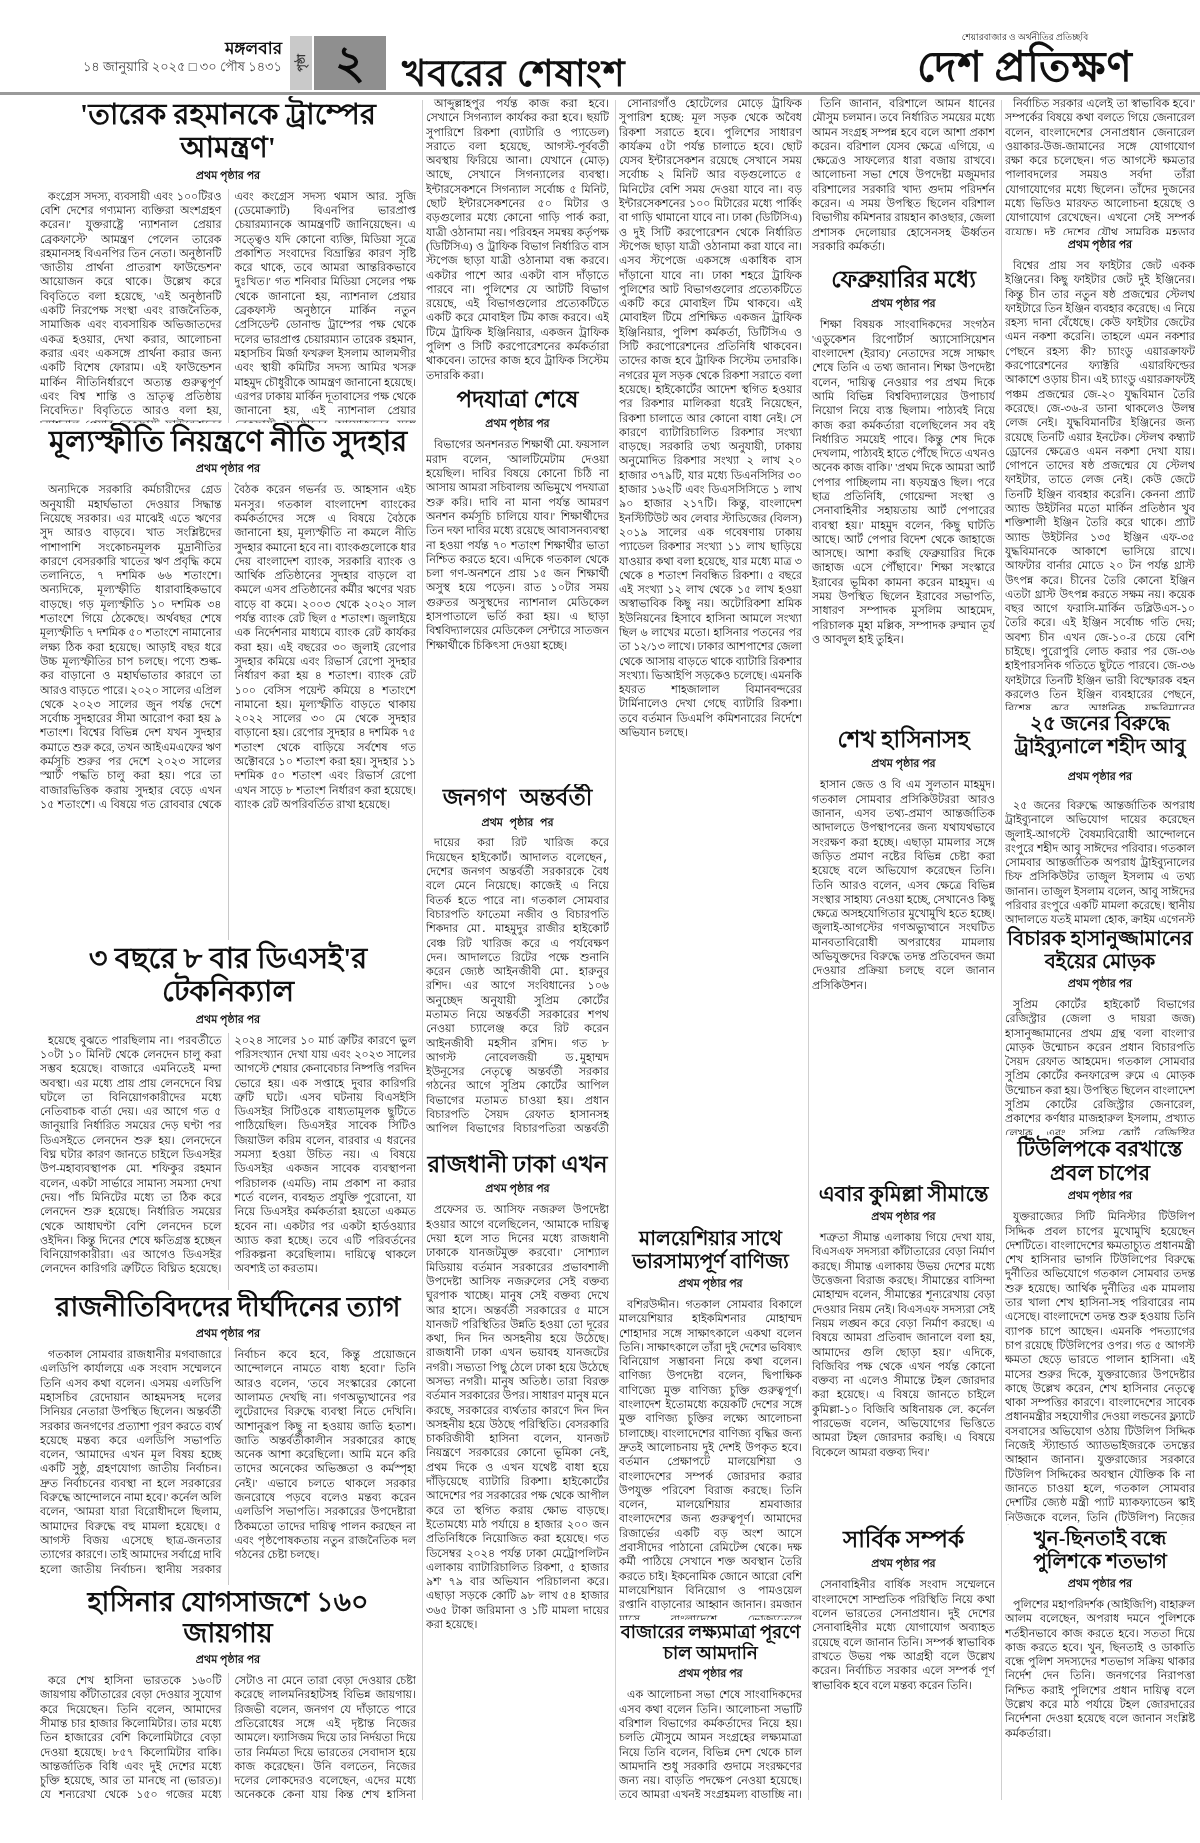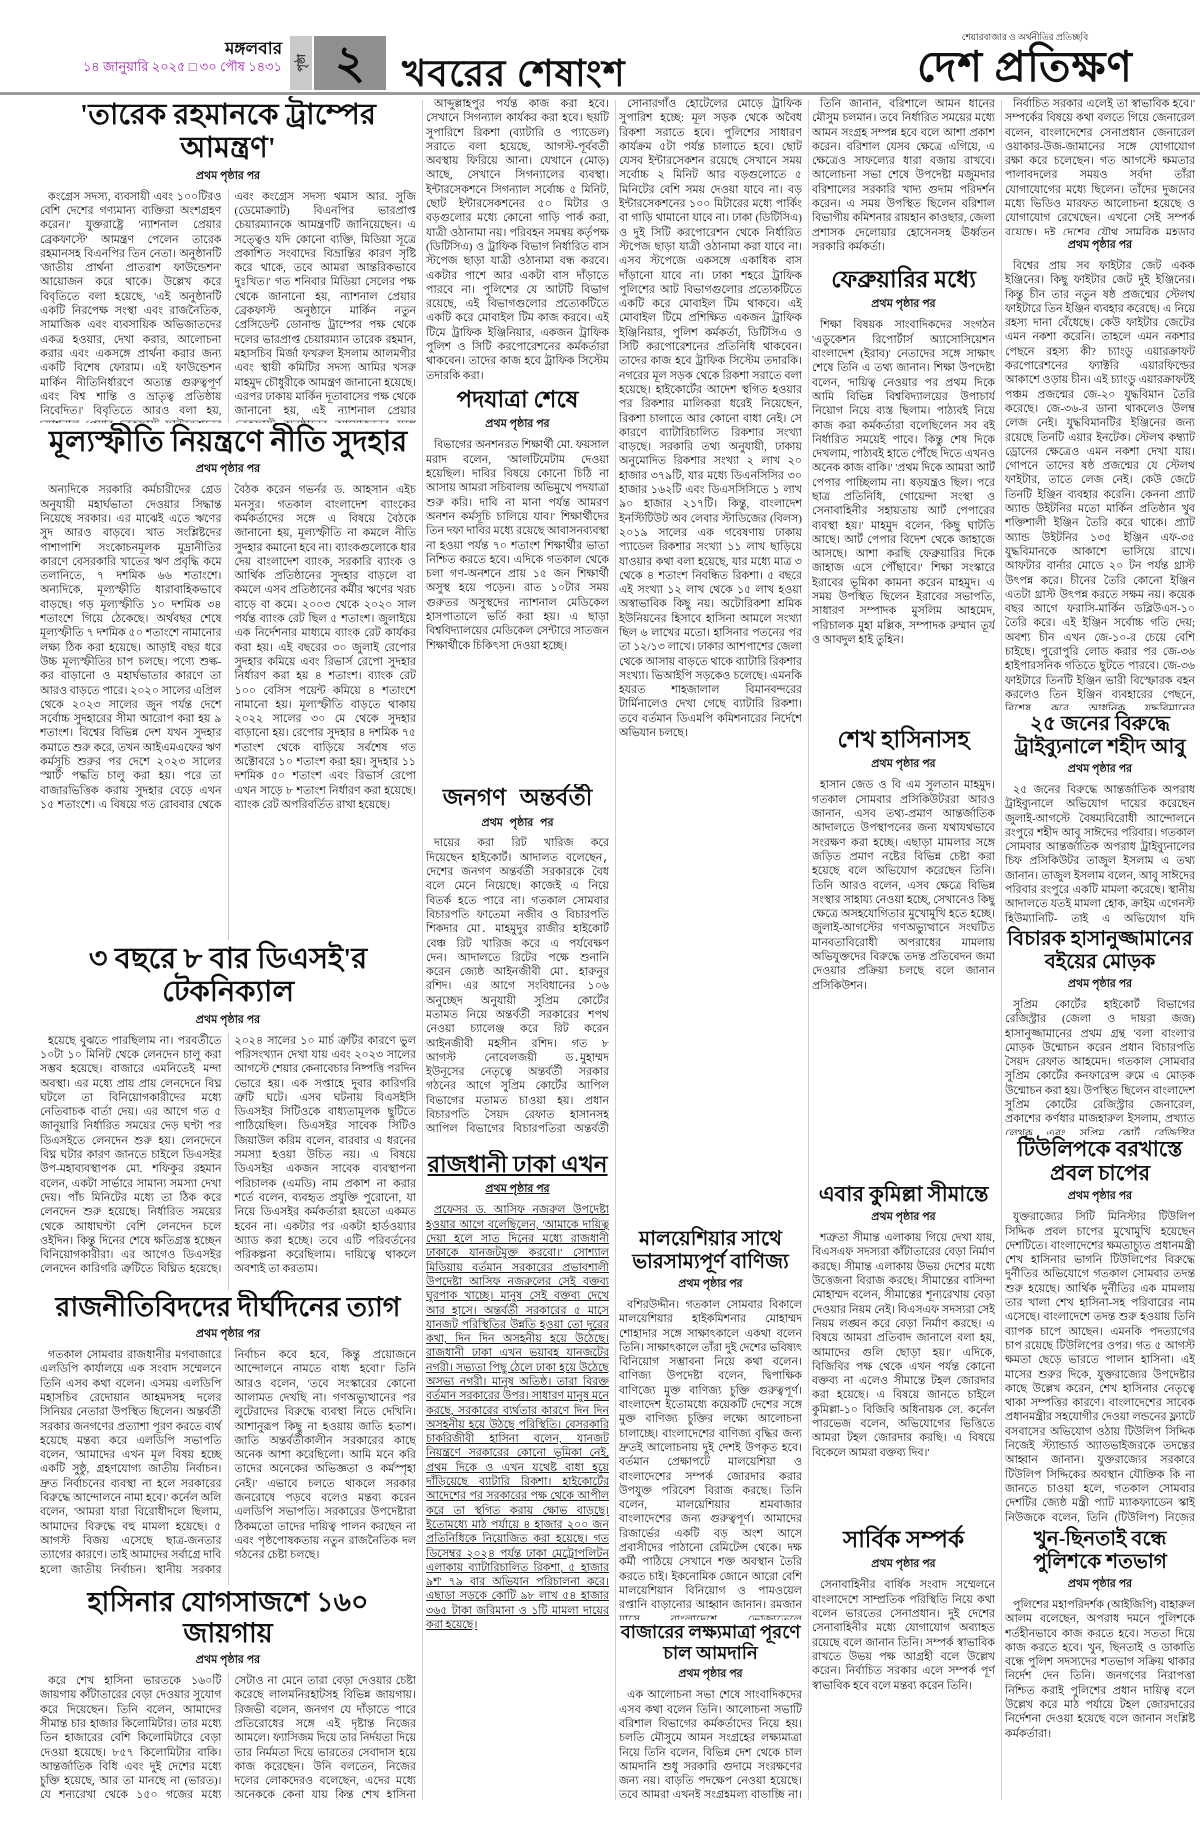--- a/index.html
+++ b/index.html
@@ -2,21 +2,21 @@
 <html><head>
 <meta charset="utf-8">
 <style>
   html,body{margin:0;padding:0;}
   body{
     width:1200px;height:1843px;position:relative;background:#ffffff;
     font-family:"Liberation Serif","DejaVu Serif",serif;color:#111;overflow:hidden;
   }
   .hdr-date{position:absolute;top:38px;left:60px;width:222px;text-align:right;line-height:1.25;}
   .hdr-weekday{font-weight:bold;font-size:17px;}
-  .hdr-dateline{font-size:13px;color:#a21caf;}
+  .hdr-dateline{font-size:13px;color:#404040;}
   .page-strip{position:absolute;top:36px;left:290px;width:22px;height:54px;background:#c9c9c9;
     display:flex;align-items:center;justify-content:center;}
   .page-strip span{writing-mode:vertical-rl;transform:rotate(180deg);font-size:11px;font-weight:bold;color:#333;}
   .page-numbox{position:absolute;top:36px;left:314px;width:72px;height:54px;background:#8f8f8f;
     display:flex;align-items:center;justify-content:center;}
   .page-numbox span{font-size:46px;font-weight:bold;color:#0a0a0a;line-height:1;}
   .section-title{position:absolute;top:44px;left:402px;font-size:37px;font-weight:bold;letter-spacing:1px;}
   .logo-wrap{position:absolute;top:30px;right:10px;width:330px;text-align:center;}
   .logo-tagline{font-size:9px;color:#222;margin-bottom:1px;}
   .logo-title{font-size:42px;font-weight:bold;line-height:1;letter-spacing:1px;}
@@ -93,21 +93,21 @@
     <div class="article" style="left: 426px; top: 385px; width: 183px; height: 415px;">
       <div class="hl" style="font-size: 23px;">পদযাত্রা শেষে</div>
       <div class="dl">প্রথম পৃষ্ঠার পর</div>
       <div class="body" style="column-count: 1;">বিভাগের অনশনরত শিক্ষার্থী মো. ফয়সাল মরাদ বলেন, 'আলটিমেটাম দেওয়া হয়েছিল। দাবির বিষয়ে কোনো চিঠি না আসায় আমরা সচিবালয় অভিমুখে পদযাত্রা শুরু করি। দাবি না মানা পর্যন্ত আমরণ অনশন কর্মসূচি চালিয়ে যাব।' শিক্ষার্থীদের তিন দফা দাবির মধ্যে রয়েছে আবাসনব্যবস্থা না হওয়া পর্যন্ত ৭০ শতাংশ শিক্ষার্থীর ভাতা নিশ্চিত করতে হবে। এদিকে গতকাল থেকে চলা গণ-অনশনে প্রায় ১৫ জন শিক্ষার্থী অসুস্থ হয়ে পড়েন। রাত ১০টার সময় গুরুতর অসুস্থদের ন্যাশনাল মেডিকেল হাসপাতালে ভর্তি করা হয়। এ ছাড়া বিশ্ববিদ্যালয়ের মেডিকেল সেন্টারে সাতজন শিক্ষার্থীকে চিকিৎসা দেওয়া হচ্ছে।</div>
     </div>
     <div class="article" style="left: 426px; top: 784px; width: 183px; height: 350px; font-family: Liberation Mono, monospace;">
       <div class="hl" style="font-size: 23px;">জনগণ অন্তর্বর্তী</div>
       <div class="dl">প্রথম পৃষ্ঠার পর</div>
       <div class="body" style="column-count: 1;">দায়ের করা রিট খারিজ করে দিয়েছেন হাইকোর্ট। আদালত বলেছেন, দেশের জনগণ অন্তর্বর্তী সরকারকে বৈধ বলে মেনে নিয়েছে। কাজেই এ নিয়ে বিতর্ক হতে পারে না। গতকাল সোমবার বিচারপতি ফাতেমা নজীব ও বিচারপতি শিকদার মো. মাহমুদুর রাজীর হাইকোর্ট বেঞ্চ রিট খারিজ করে এ পর্যবেক্ষণ দেন। আদালতে রিটের পক্ষে শুনানি করেন জ্যেষ্ঠ আইনজীবী মো. হারুনুর রশিদ। এর আগে সংবিধানের ১০৬ অনুচ্ছেদ অনুযায়ী সুপ্রিম কোর্টের মতামত নিয়ে অন্তর্বর্তী সরকারের শপথ নেওয়া চ্যালেঞ্জ করে রিট করেন আইনজীবী মহসীন রশিদ। গত ৮ আগস্ট নোবেলজয়ী ড.মুহাম্মদ ইউনূসের নেতৃত্বে অন্তর্বর্তী সরকার গঠনের আগে সুপ্রিম কোর্টের আপিল বিভাগের মতামত চাওয়া হয়। প্রধান বিচারপতি সৈয়দ রেফাত হাসানসহ আপিল বিভাগের বিচারপতিরা অন্তর্বর্তী সরকার গঠনের পক্ষে মতামত দিয়ে রেফারেন্স দেন। সুপ্রিম কোর্টের মতামত ও বৈধতা পাওয়ার পর রাষ্ট্রপতি অন্তর্বর্তী সরকারকে শপথবাক্য পাঠ করান।</div>
     </div>
-    <div class="article" style="left: 426px; top: 1150px; width: 183px; height: 648px; text-decoration: underline;">
+    <div class="article" style="left: 426px; top: 1150px; width: 183px; height: 648px;">
       <div class="hl" style="font-size: 23px;">রাজধানী ঢাকা এখন</div>
       <div class="dl">প্রথম পৃষ্ঠার পর</div>
       <div class="body" style="column-count: 1;">প্রফেসর ড. আসিফ নজরুল উপদেষ্টা হওয়ার আগে বলেছিলেন, 'আমাকে দায়িত্ব দেয়া হলে সাত দিনের মধ্যে রাজধানী ঢাকাকে যানজটমুক্ত করবো।' সোশ্যাল মিডিয়ায় বর্তমান সরকারের প্রভাবশালী উপদেষ্টা আসিফ নজরুলের সেই বক্তব্য ঘুরপাক খাচ্ছে। মানুষ সেই বক্তব্য দেখে আর হাসে। অন্তর্বর্তী সরকারের ৫ মাসে যানজট পরিস্থিতির উন্নতি হওয়া তো দূরের কথা, দিন দিন অসহনীয় হয়ে উঠেছে। রাজধানী ঢাকা এখন ভয়াবহ যানজটের নগরী। সভ্যতা পিছু ঠেলে ঢাকা হয়ে উঠেছে অসভ্য নগরী। মানুষ অতিষ্ঠ। তারা বিরক্ত বর্তমান সরকারের উপর। সাধারণ মানুষ মনে করছে, সরকারের ব্যর্থতার কারণে দিন দিন অসহনীয় হয়ে উঠছে পরিস্থিতি। বেসরকারি চাকরিজীবী হাসিনা বলেন, যানজট নিয়ন্ত্রণে সরকারের কোনো ভূমিকা নেই, প্রথম দিকে ও এখন যথেষ্ট বাধা হয়ে দাঁড়িয়েছে ব্যাটারি রিকশা। হাইকোর্টের আদেশের পর সরকারের পক্ষ থেকে আপীল করে তা স্থগিত করায় ক্ষোভ বাড়ছে। ইতোমধ্যে মাঠ পর্যায়ে ৪ হাজার ২০০ জন প্রতিনিধিকে নিয়োজিত করা হয়েছে। গত ডিসেম্বর ২০২৪ পর্যন্ত ঢাকা মেট্রোপলিটন এলাকায় ব্যাটারিচালিত রিকশা, ৫ হাজার ৯শ' ৭৯ বার অভিযান পরিচালনা করে। এছাড়া সড়কে কোটি ৯৮ লাখ ৫৪ হাজার ৩৬৫ টাকা জরিমানা ও ১টি মামলা দায়ের করা হয়েছে।</div>
     </div>
     <div class="article" style="left: 619px; top: 96px; width: 183px; height: 1129px;">
       <div class="body" style="column-count: 1;">সোনারগাঁও হোটেলের মোড়ে ট্রাফিক সুপারিশ হচ্ছে: মূল সড়ক থেকে অবৈধ রিকশা সরাতে হবে। পুলিশের সাধারণ কার্যক্রম ৫টা পর্যন্ত চালাতে হবে। ছোট যেসব ইন্টারসেকশন রয়েছে সেখানে সময় সর্বোচ্চ ২ মিনিট আর বড়গুলোতে ৫ মিনিটের বেশি সময় দেওয়া যাবে না। বড় ইন্টারসেকশনের ১০০ মিটারের মধ্যে পার্কিং বা গাড়ি থামানো যাবে না। ঢাকা (ডিটিসিএ) ও দুই সিটি করপোরেশন থেকে নির্ধারিত স্টপেজ ছাড়া যাত্রী ওঠানামা করা যাবে না। এসব স্টপেজে একসঙ্গে একাধিক বাস দাঁড়ানো যাবে না। ঢাকা শহরে ট্রাফিক পুলিশের আট বিভাগগুলোর প্রত্যেকটিতে একটি করে মোবাইল টিম থাকবে। এই মোবাইল টিমে প্রশিক্ষিত একজন ট্রাফিক ইঞ্জিনিয়ার, পুলিশ কর্মকর্তা, ডিটিসিএ ও সিটি করপোরেশনের প্রতিনিধি থাকবেন। তাদের কাজ হবে ট্রাফিক সিস্টেম তদারকি। নগরের মূল সড়ক থেকে রিকশা সরাতে বলা হয়েছে। হাইকোর্টের আদেশ স্থগিত হওয়ার পর রিকশার মালিকরা ধরেই নিয়েছেন, রিকশা চালাতে আর কোনো বাধা নেই। সে কারণে ব্যাটারিচালিত রিকশার সংখ্যা বাড়ছে। সরকারি তথ্য অনুযায়ী, ঢাকায় অনুমোদিত রিকশার সংখ্যা ২ লাখ ২০ হাজার ৩৭৯টি, যার মধ্যে ডিএনসিসির ৩০ হাজার ১৬২টি এবং ডিএসসিসিতে ১ লাখ ৯০ হাজার ২১৭টি। কিন্তু, বাংলাদেশ ইনস্টিটিউট অব লেবার স্টাডিজের (বিলস) ২০১৯ সালের এক গবেষণায় ঢাকায় প্যাডেল রিকশার সংখ্যা ১১ লাখ ছাড়িয়ে যাওয়ার কথা বলা হয়েছে, যার মধ্যে মাত্র ৩ থেকে ৪ শতাংশ নিবন্ধিত রিকশা। ৫ বছরে এই সংখ্যা ১২ লাখ থেকে ১৫ লাখ হওয়া অস্বাভাবিক কিছু নয়। অটোরিকশা শ্রমিক ইউনিয়নের হিসাবে হাসিনা আমলে সংখ্যা ছিল ৬ লাখের মতো। হাসিনার পতনের পর তা ১২/১৩ লাখে। ঢাকার আশপাশের জেলা থেকে আসায় বাড়তে থাকে ব্যাটারি রিকশার সংখ্যা। ভিআইপি সড়কেও চলেছে। এমনকি হযরত শাহজালাল বিমানবন্দরের টার্মিনালেও দেখা গেছে ব্যাটারি রিকশা। তবে বর্তমান ডিএমপি কমিশনারের নির্দেশে অভিযান চলছে।</div>
     </div>
     <div class="article" style="left: 619px; top: 1225px; width: 183px; height: 395px;">
       <div class="hl" style="font-size: 20px;">মালয়েশিয়ার সাথে ভারসাম্যপূর্ণ বাণিজ্য</div>
       <div class="dl">প্রথম পৃষ্ঠার পর</div>
@@ -141,21 +141,21 @@
       <div class="dl">প্রথম পৃষ্ঠার পর</div>
       <div class="body" style="column-count: 1;">সেনাবাহিনীর বার্ষিক সংবাদ সম্মেলনে বাংলাদেশে সাম্প্রতিক পরিস্থিতি নিয়ে কথা বলেন ভারতের সেনাপ্রধান। দুই দেশের সেনাবাহিনীর মধ্যে যোগাযোগ অব্যাহত রয়েছে বলে জানান তিনি। সম্পর্ক স্বাভাবিক রাখতে উভয় পক্ষ আগ্রহী বলে উল্লেখ করেন। নির্বাচিত সরকার এলে সম্পর্ক পূর্ণ স্বাভাবিক হবে বলে মন্তব্য করেন তিনি।</div>
     </div>
     <div class="article" style="left: 1005px; top: 96px; width: 190px; height: 139px;">
       <div class="body" style="column-count: 1;">নির্বাচিত সরকার এলেই তা স্বাভাবিক হবে।' সম্পর্কের বিষয়ে কথা বলতে গিয়ে জেনারেল বলেন, বাংলাদেশের সেনাপ্রধান জেনারেল ওয়াকার-উজ-জামানের সঙ্গে যোগাযোগ রক্ষা করে চলেছেন। গত আগস্টে ক্ষমতার পালাবদলের সময়ও সর্বদা তাঁরা যোগাযোগের মধ্যে ছিলেন। তাঁদের দুজনের মধ্যে ভিডিও মারফত আলোচনা হয়েছে ও যোগাযোগ রেখেছেন। এখনো সেই সম্পর্ক রয়েছে। দুই দেশের যৌথ সামরিক মহড়ার বিষয়টি শুধু স্থগিত বলে উল্লেখ করেন ভারতের সেনাপ্রধান। পরিস্থিতি স্বাভাবিক হলে আবার শুরু হবে বলে জানান তিনি।</div>
     </div>
     <div class="article" style="left: 1005px; top: 235px; width: 190px; height: 475px;">
       <div class="dl">প্রথম পৃষ্ঠার পর</div>
       <div class="body" style="column-count: 1;">বিশ্বের প্রায় সব ফাইটার জেট একক ইঞ্জিনের। কিছু ফাইটার জেট দুই ইঞ্জিনের। কিন্তু চীন তার নতুন ষষ্ঠ প্রজন্মের স্টেলথ ফাইটারে তিন ইঞ্জিন ব্যবহার করেছে। এ নিয়ে রহস্য দানা বেঁধেছে। কেউ ফাইটার জেটের এমন নকশা করেনি। তাহলে এমন নকশার পেছনে রহস্য কী? চ্যাংডু এয়ারক্রাফট করপোরেশনের ফ্যাক্টরি এয়ারফিল্ডের আকাশে ওড়ায় চীন। এই চ্যাংডু এয়ারক্রাফটই পঞ্চম প্রজন্মের জে-২০ যুদ্ধবিমান তৈরি করেছে। জে-৩৬-র ডানা থাকলেও উলম্ব লেজ নেই। যুদ্ধবিমানটির ইঞ্জিনের জন্য রয়েছে তিনটি এয়ার ইনটেক। স্টেলথ কম্ব্যাট ড্রোনের ক্ষেত্রেও এমন নকশা দেখা যায়। গোপনে তাদের ষষ্ঠ প্রজন্মের যে স্টেলথ ফাইটার, তাতে লেজ নেই। কেউ জেটে তিনটি ইঞ্জিন ব্যবহার করেনি। কেননা প্র্যাট অ্যান্ড উইটনির মতো মার্কিন প্রতিষ্ঠান খুব শক্তিশালী ইঞ্জিন তৈরি করে থাকে। প্র্যাট অ্যান্ড উইটনির ১৩৫ ইঞ্জিন এফ-৩৫ যুদ্ধবিমানকে আকাশে ভাসিয়ে রাখে। আফটার বার্নার মোডে ২০ টন পর্যন্ত থ্রাস্ট উৎপন্ন করে। চীনের তৈরি কোনো ইঞ্জিন এতটা থ্রাস্ট উৎপন্ন করতে সক্ষম নয়। কয়েক বছর আগে ফরাসি-মার্কিন ডব্লিউএস-১০ তৈরি করে। এই ইঞ্জিন সর্বোচ্চ গতি দেয়; অবশ্য চীন এখন জে-১০-র চেয়ে বেশি চাইছে। পুরোপুরি লোড করার পর জে-৩৬ হাইপারসনিক গতিতে ছুটতে পারবে। জে-৩৬ ফাইটারে তিনটি ইঞ্জিন ভারী বিস্ফোরক বহন করলেও তিন ইঞ্জিন ব্যবহারের পেছনে, বিশেষ করে আধুনিক যুদ্ধবিমানের ইলেকট্রিক্যাল পাওয়ার ইঞ্জিন থেকেই আসে। রাডার সেন্সরে প্রচুর এনার্জি উইপেন, হাই-এনার্জি লেজারের মতো অস্ত্রেও প্রচুর শক্তি খরচ হয়। তিন ইঞ্জিন ব্যবহার করে জে-৩৬ জেটের প্রচলিত নকশার ধারণা বদলে দিয়েছে। নির্মাতাদের ধারণা, এই ফাইটারে ডব্লিউএস-১০ ইঞ্জিন দিয়ে হয়তো তৃতীয় আরেকটি ইঞ্জিন ব্যবহার করা হয়েছে। তিন ইঞ্জিন ব্যবহৃত চীনের নতুন নকশা নতুনত্ব এবং চীনের ফাইটার প্রযুক্তির সীমাবদ্ধতা ফুটিয়ে তুলেছে।</div>
     </div>
-    <div class="article" style="left: 1005px; top: 710px; width: 190px; height: 215px;">
+    <div class="article" style="left: 1005px; top: 710px; width: 190px; height: 215px; gap: 8px;">
       <div class="hl" style="font-size: 20px;">২৫ জনের বিরুদ্ধে ট্রাইব্যুনালে শহীদ আবু</div>
       <div class="dl">প্রথম পৃষ্ঠার পর</div>
       <div class="body" style="column-count: 1;">২৫ জনের বিরুদ্ধে আন্তর্জাতিক অপরাধ ট্রাইব্যুনালে অভিযোগ দায়ের করেছেন জুলাই-আগস্টে বৈষম্যবিরোধী আন্দোলনে রংপুরে শহীদ আবু সাঈদের পরিবার। গতকাল সোমবার আন্তর্জাতিক অপরাধ ট্রাইব্যুনালের চিফ প্রসিকিউটর তাজুল ইসলাম এ তথ্য জানান। তাজুল ইসলাম বলেন, আবু সাঈদের পরিবার রংপুরে একটি মামলা করেছে। স্থানীয় আদালতে যতই মামলা হোক, ক্রাইম এগেনস্ট হিউম্যানিটি- তাই এ অভিযোগ যদি ট্রাইব্যুনালের আসে, তাহলে সেটা যথাযথ আবেদন। আবু সাঈদের পরিবার নিজেরাই সিদ্ধান্ত নিয়েছেন। তিনি বলেন, আজকে তারা সেই ঘটনাগুলোর লিখিত অভিযোগ দিয়েছেন। এই অভিযোগের ব্যবস্থা নেব। অভিযোগ দিতে আবু সাঈদের বড় ভাই রমজান ও তার আইনজীবীরা এসেছেন। তারা ২৫ জনের নাম উল্লেখ করেছেন।</div>
     </div>
     <div class="article" style="left: 1005px; top: 925px; width: 190px; height: 210px; justify-content: space-between;">
       <div class="hl" style="font-size: 20px;">বিচারক হাসানুজ্জামানের বইয়ের মোড়ক</div>
       <div class="dl">প্রথম পৃষ্ঠার পর</div>
       <div class="body" style="column-count: 1;">সুপ্রিম কোর্টের হাইকোর্ট বিভাগের রেজিস্ট্রার (জেলা ও দায়রা জজ) হাসানুজ্জামানের প্রথম গ্রন্থ 'বলা বাংলা'র মোড়ক উন্মোচন করেন প্রধান বিচারপতি সৈয়দ রেফাত আহমেদ। গতকাল সোমবার সুপ্রিম কোর্টের কনফারেন্স রুমে এ মোড়ক উন্মোচন করা হয়। উপস্থিত ছিলেন বাংলাদেশ সুপ্রিম কোর্টের রেজিস্ট্রার জেনারেল, প্রকাশের কর্ণধার মাজহারুল ইসলাম, প্রখ্যাত লেখক এবং সুপ্রিম কোর্ট রেজিস্ট্রির কর্মকর্তাবৃন্দ। হাসানুজ্জামান রিপনের প্রতি শুভেচ্ছা ও অভিনন্দন জানান সবাই।</div>
     </div>
     <div class="article" style="left: 1005px; top: 1135px; width: 190px; height: 390px;">

